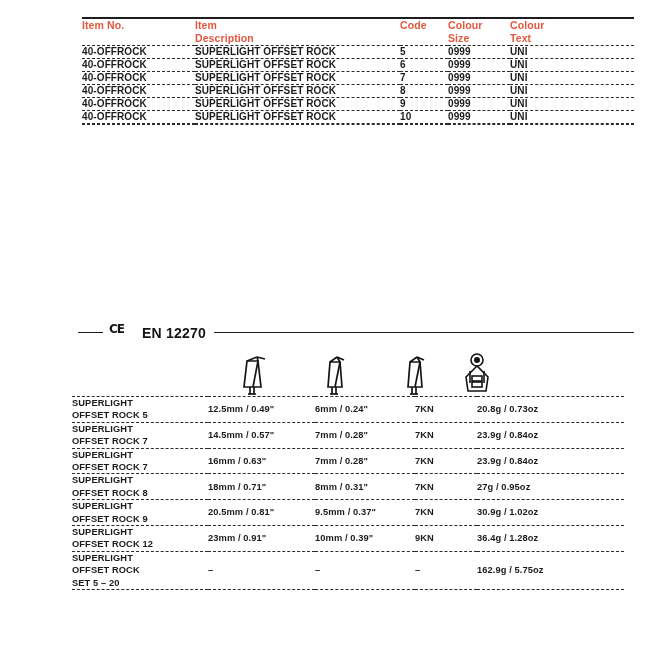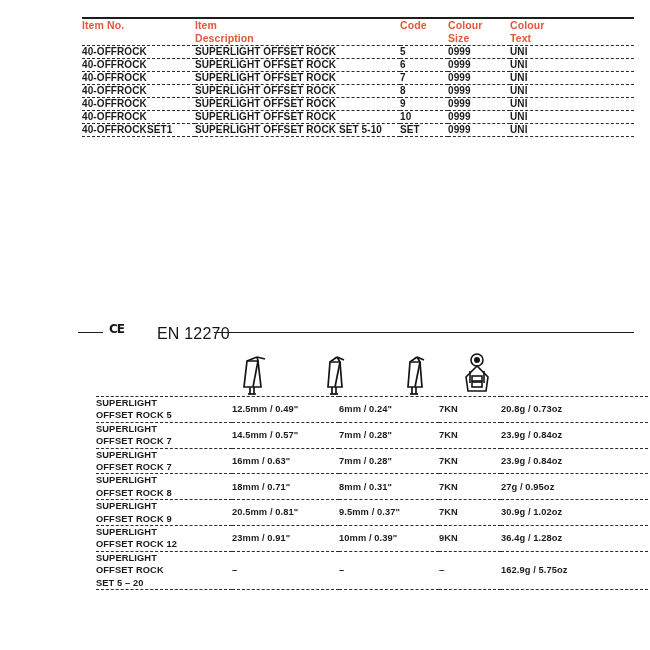--- a/index.html
+++ b/index.html
@@ -104,23 +104,23 @@
     position: absolute;
     left: 31px; top: -2px;
     font-size: 12px;
     font-weight: bold;
     font-family: "DejaVu Sans", sans-serif;
     letter-spacing: -1px;
     color: #151515;
   }
   .ce-label {
     position: absolute;
-    left: 79px; top: 1px;
-    font-size: 16px;
-    font-weight: normal;
+    left: 64px; top: 1px;
+    font-size: 14px;
+    font-weight: bold;
     color: #151515;
     letter-spacing: 0.2px;
   }
   .ce-line-right {
     position: absolute;
     left: 136px; top: 8px;
     width: 420px;
     height: 0;
     border-top: 1.4px solid #1d1d1d;
   }
@@ -140,21 +140,21 @@
     height: 48px;
     display: flex;
     align-items: flex-end;
     justify-content: center;
   }
   .icon-slot svg { display: block; }
 
   
   .bot-table-wrap {
     position: absolute;
-    left: 96px;
+    left: 72px;
     top: 385px;
     width: 552px;
   }
   .b-name  { width: 136px; }
   .b-m1    { width: 107px; }
   .b-m2    { width: 100px; }
   .b-kn    { width: 62px;  }
   .b-wt    { width: 147px; }
 
   .brow td {
@@ -277,27 +277,20 @@
           <td>40-OFFROCK</td>
           <td>SUPERLIGHT OFFSET ROCK</td>
           <td>10</td>
           <td>0999</td>
           <td>UNI</td>
         </tr>
         <tr>
             <td class="dash-cell dashed" colspan="5"></td>
           </tr>
 
-        <tr class="body-row">
-          <td>40-OFFROCKSET1</td>
-          <td>SUPERLIGHT OFFSET ROCK SET 5-10</td>
-          <td>SET</td>
-          <td>0999</td>
-          <td>UNI</td>
-        </tr>
         <tr>
             <td class="dash-cell dashed" colspan="5"></td>
           </tr>
       </tbody>
     </table>
   </div>
 
   <div class="ce-bar">
     <div class="ce-line-left"></div>
     <div class="ce-mark">CE</div>

